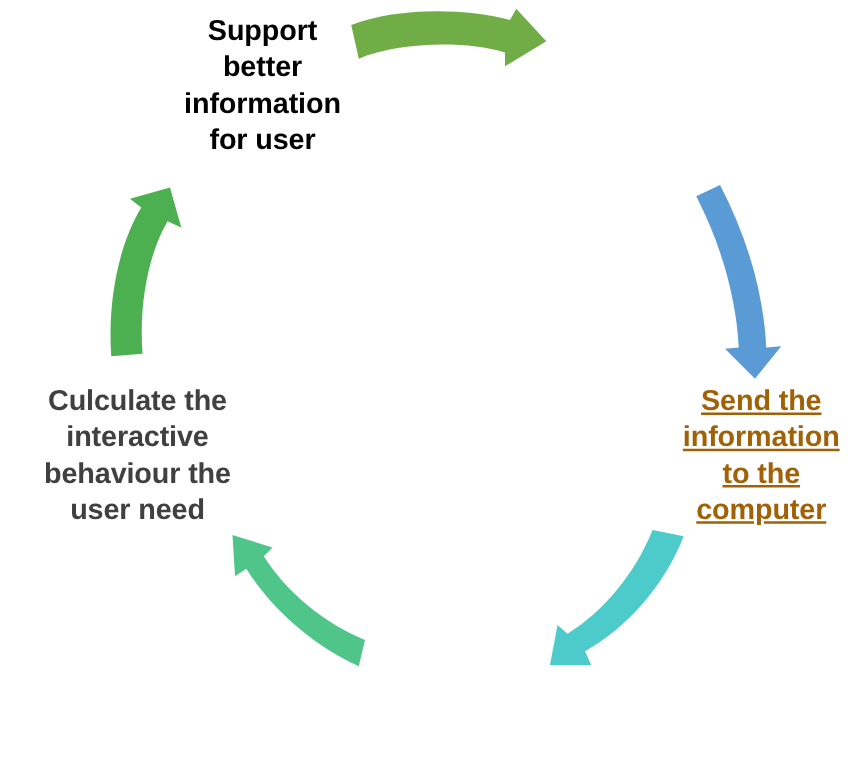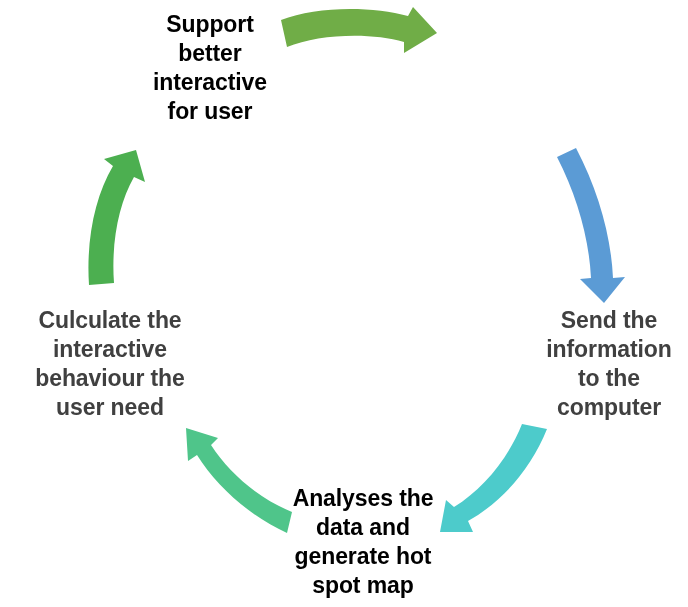--- a/index.html
+++ b/index.html
@@ -114,32 +114,28 @@
              L 104,159
              L 136,150
              L 145,182
              L 134,177
              C 119,203 111,242 114,283
              Z"></path>
   </svg>
 
   <div class="node-label" id="label-support" style="color: rgb(0, 0, 0);">Support
 better
-interactive
+information
 for user</div>
 
 
-  <div class="node-label" id="label-send" style="color: #404040;">Send the
+  <div class="node-label" id="label-send" style="color: #a16207; text-decoration: underline;">Send the
 information
 to the
 computer</div>
 
-  <div class="node-label" id="label-analyses" style="color: rgb(0, 0, 0);">Analyses the
-data and
-generate hot
-spot map</div>
 
   <div class="node-label" id="label-calculate" style="color: #404040;">Culculate the
 interactive
 behaviour the
 user need</div>
 
 </div>
 
 </body></html>

